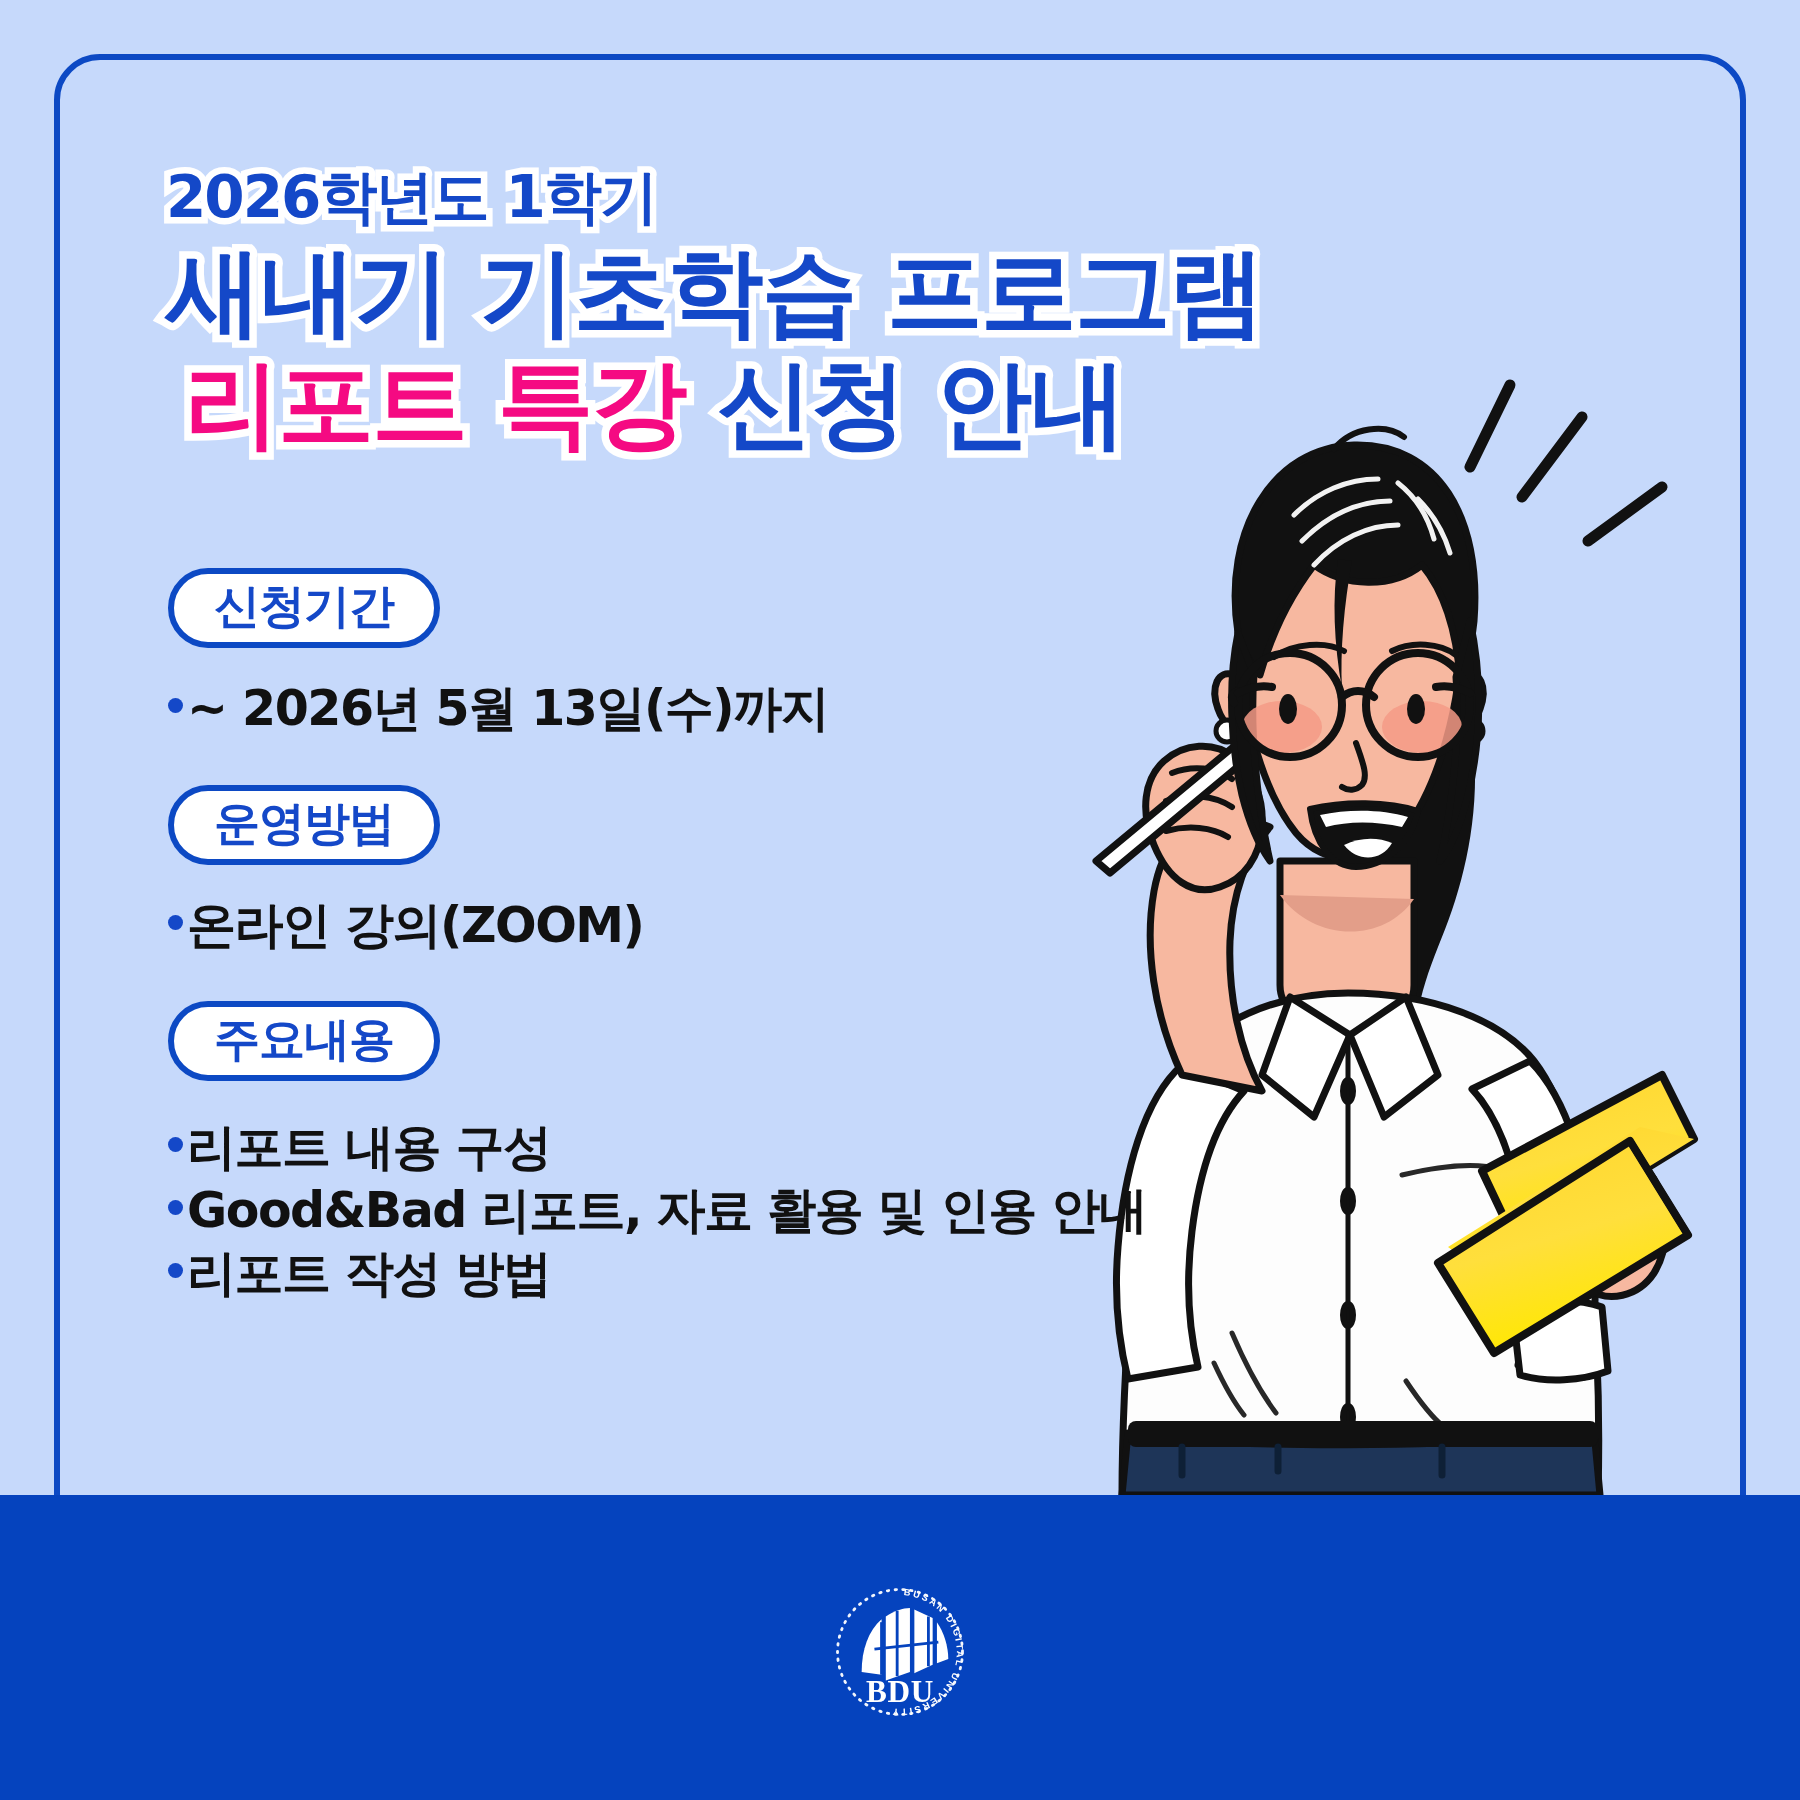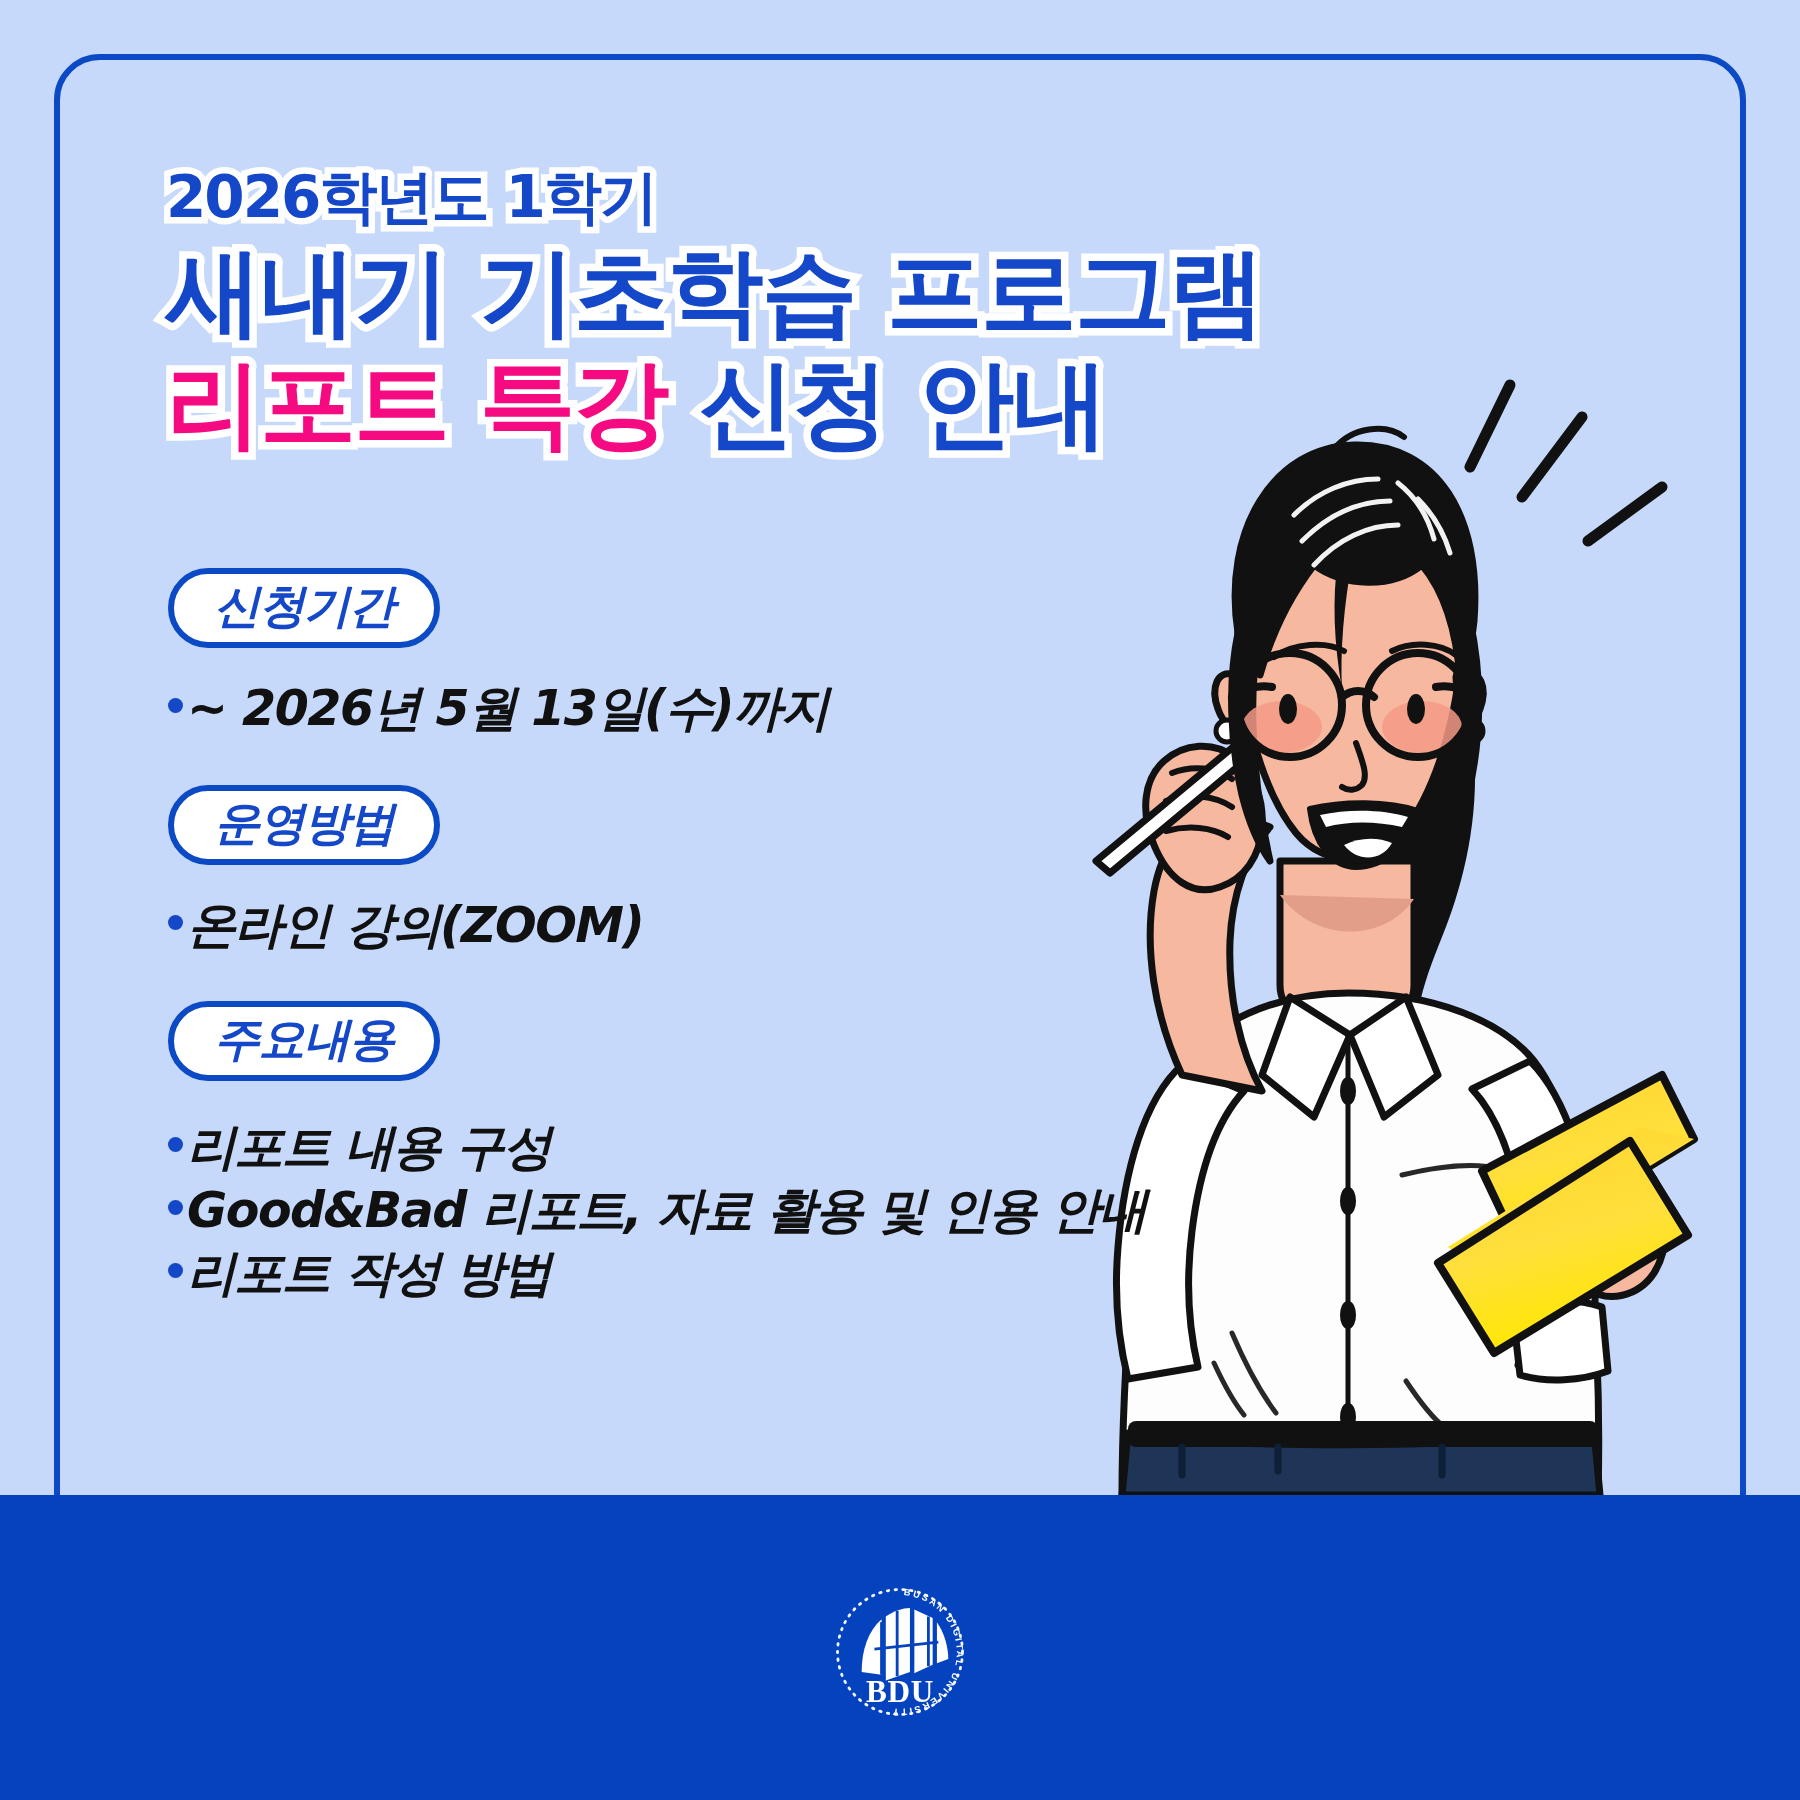--- a/index.html
+++ b/index.html
@@ -91,29 +91,28 @@
     -webkit-text-stroke:15px #ffffff;
     paint-order:stroke fill;
     margin-bottom:16px;
   }
   .hl-big-2{
     font-size:96px;
     -webkit-text-stroke:15px #ffffff;
     paint-order:stroke fill;
     color:#1448c8;
   }
-  .pinkpart{color:#f50a82;}
+  .pinkpart{color:#f50a82;margin-left:18px;}
 
   
   .info{
     position:absolute;
     left:168px;top:568px;
     z-index:5;
     width:900px;
-    font-style:italic;
   }
   .badge{
     display:inline-block;
     background:#ffffff;
     border:6px solid #0c49c4;
     border-radius:100px;
     padding:9px 40px 13px;
     color:#1448c8;
     font-size:46px;
     font-weight:700;

